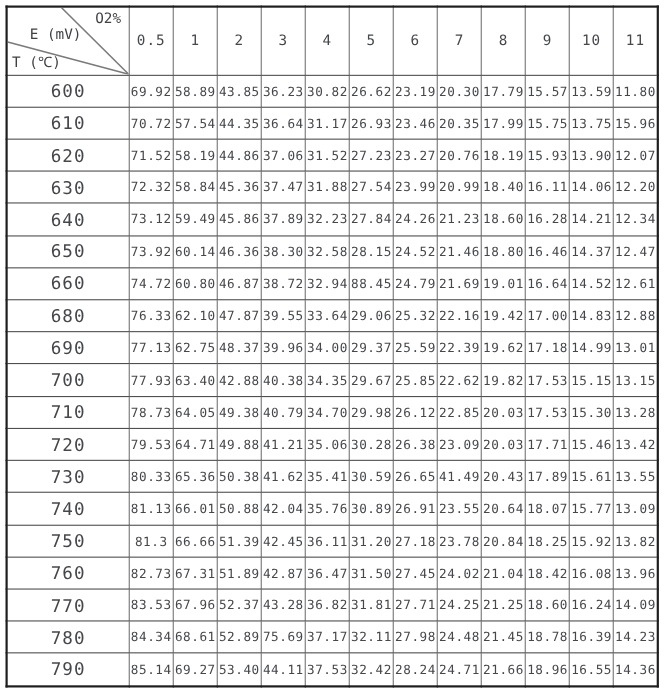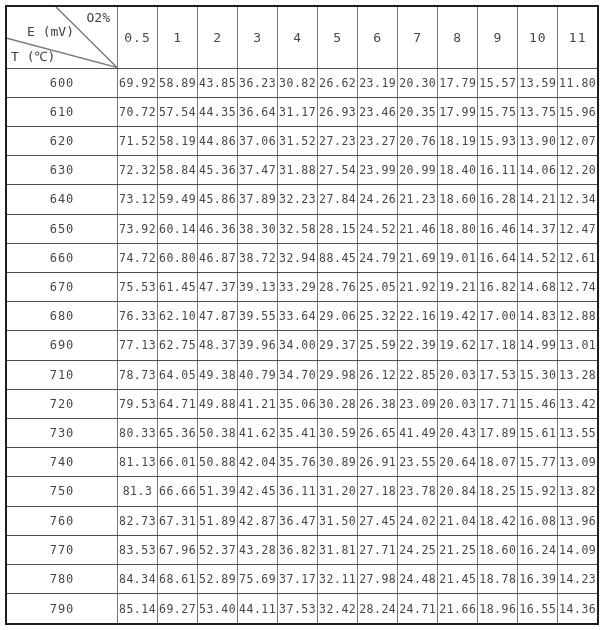--- a/index.html
+++ b/index.html
@@ -54,21 +54,21 @@
   th.corner .lbl {
     position: absolute;
     font-size: 13px;
     color: #3f4145;
     letter-spacing: 0px;
   }
   th.corner .lbl-o2  { top: 3px;  right: 7px; }
   th.corner .lbl-emv { top: 17px; left: 20px; }
   th.corner .lbl-tc  { bottom: 3px; left: 4px; }
   tbody th.row-head {
-    font-size: 12px;
+    font-size: 16px;
     letter-spacing: 1px;
   }
   tbody td {
     font-size: 11.5px;
     letter-spacing: 0.5px;
   }
 </style>
 </head>
 <body>
 
@@ -201,35 +201,20 @@
           <td>32.94</td>
           <td>88.45</td>
           <td>24.79</td>
           <td>21.69</td>
           <td>19.01</td>
           <td>16.64</td>
           <td>14.52</td>
           <td>12.61</td>
         </tr>
         <tr>
-          <th class="row-head">670</th>
-          <td>75.53</td>
-          <td>61.45</td>
-          <td>47.37</td>
-          <td>39.13</td>
-          <td>33.29</td>
-          <td>28.76</td>
-          <td>25.05</td>
-          <td>21.92</td>
-          <td>19.21</td>
-          <td>16.82</td>
-          <td>14.68</td>
-          <td>12.74</td>
-        </tr>
-        <tr>
           <th class="row-head">680</th>
           <td>76.33</td>
           <td>62.10</td>
           <td>47.87</td>
           <td>39.55</td>
           <td>33.64</td>
           <td>29.06</td>
           <td>25.32</td>
           <td>22.16</td>
           <td>19.42</td>
@@ -246,20 +231,35 @@
           <td>34.00</td>
           <td>29.37</td>
           <td>25.59</td>
           <td>22.39</td>
           <td>19.62</td>
           <td>17.18</td>
           <td>14.99</td>
           <td>13.01</td>
         </tr>
         <tr>
+          <th class="row-head">700</th>
+          <td>77.93</td>
+          <td>63.40</td>
+          <td>42.88</td>
+          <td>40.38</td>
+          <td>34.35</td>
+          <td>29.67</td>
+          <td>25.85</td>
+          <td>22.62</td>
+          <td>19.82</td>
+          <td>17.53</td>
+          <td>15.15</td>
+          <td>13.15</td>
+        </tr>
+        <tr>
           <th class="row-head">710</th>
           <td>78.73</td>
           <td>64.05</td>
           <td>49.38</td>
           <td>40.79</td>
           <td>34.70</td>
           <td>29.98</td>
           <td>26.12</td>
           <td>22.85</td>
           <td>20.03</td>

